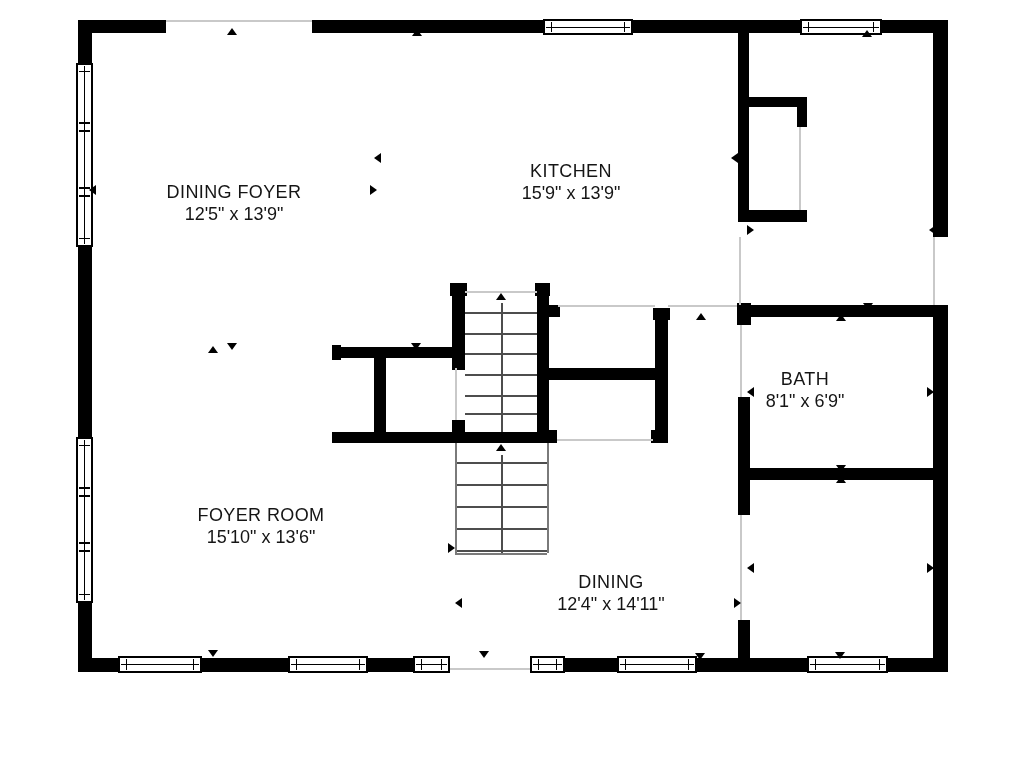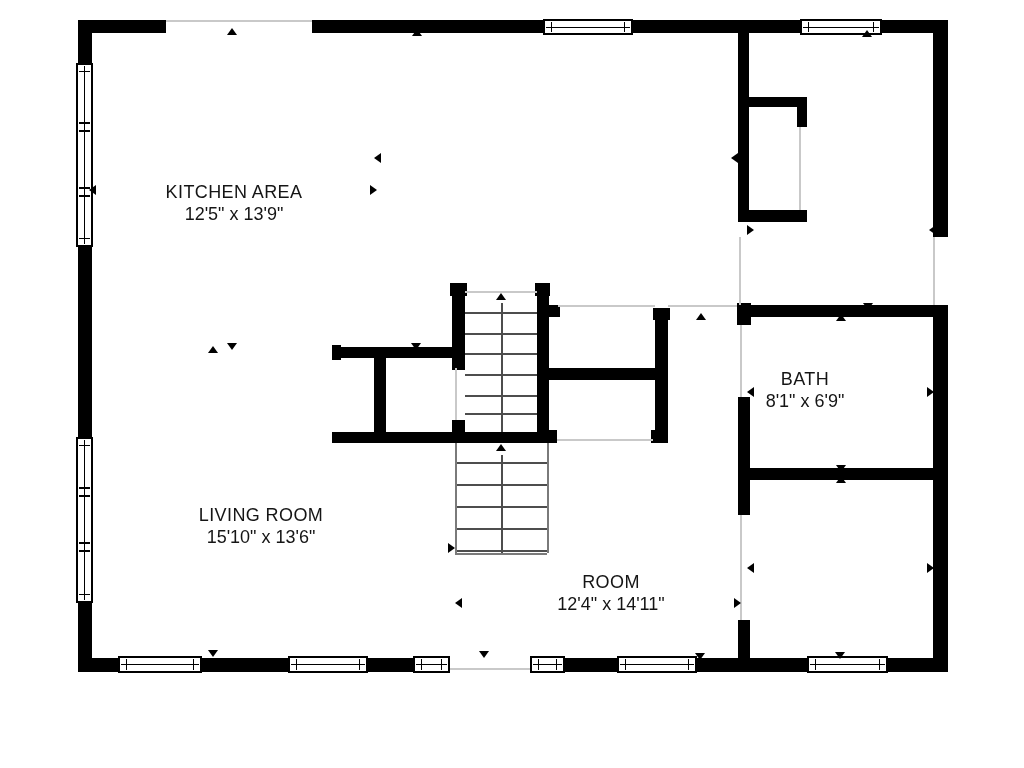--- a/index.html
+++ b/index.html
@@ -19,33 +19,37 @@
   .arr-up{border-left:5px solid transparent;border-right:5px solid transparent;border-bottom:7px solid #000;}
   .arr-down{border-left:5px solid transparent;border-right:5px solid transparent;border-top:7px solid #000;}
   .arr-left{border-top:5px solid transparent;border-bottom:5px solid transparent;border-right:7px solid #000;}
   .arr-right{border-top:5px solid transparent;border-bottom:5px solid transparent;border-left:7px solid #000;}
 </style>
 </head>
 <body>
 
 <div id="canvas">
   <div class="room-label" style="left: 234px; top: 203px;">
-    <div class="room-name">KITCHEN AREA</div>
+    <div class="room-name">DINING FOYER</div>
     <div class="room-dims">12'5" x 13'9"</div>
+  </div>
+  <div class="room-label" style="left: 571px; top: 182px;">
+    <div class="room-name">KITCHEN</div>
+    <div class="room-dims">15'9" x 13'9"</div>
   </div>
   <div class="room-label" style="left: 805px; top: 390px;">
     <div class="room-name">BATH</div>
     <div class="room-dims">8'1" x 6'9"</div>
   </div>
   <div class="room-label" style="left: 261px; top: 526px;">
-    <div class="room-name">LIVING ROOM</div>
+    <div class="room-name">FOYER ROOM</div>
     <div class="room-dims">15'10" x 13'6"</div>
   </div>
   <div class="room-label" style="left: 611px; top: 593px;">
-    <div class="room-name">ROOM</div>
+    <div class="room-name">DINING</div>
     <div class="room-dims">12'4" x 14'11"</div>
   </div>
 <div class="wall" style="left: 78px; top: 20px; width: 88px; height: 13px;"></div>
     <div class="wall" style="left: 312px; top: 20px; width: 231px; height: 13px;"></div>
     <div class="wall" style="left: 633px; top: 20px; width: 167px; height: 13px;"></div>
     <div class="wall" style="left: 882px; top: 20px; width: 66px; height: 13px;"></div>
     <div class="wall" style="left: 78px; top: 20px; width: 14px; height: 43px;"></div>
     <div class="wall" style="left: 78px; top: 247px; width: 14px; height: 190px;"></div>
     <div class="wall" style="left: 78px; top: 603px; width: 14px; height: 69px;"></div>
     <div class="wall" style="left: 933px; top: 20px; width: 15px; height: 217px;"></div>

